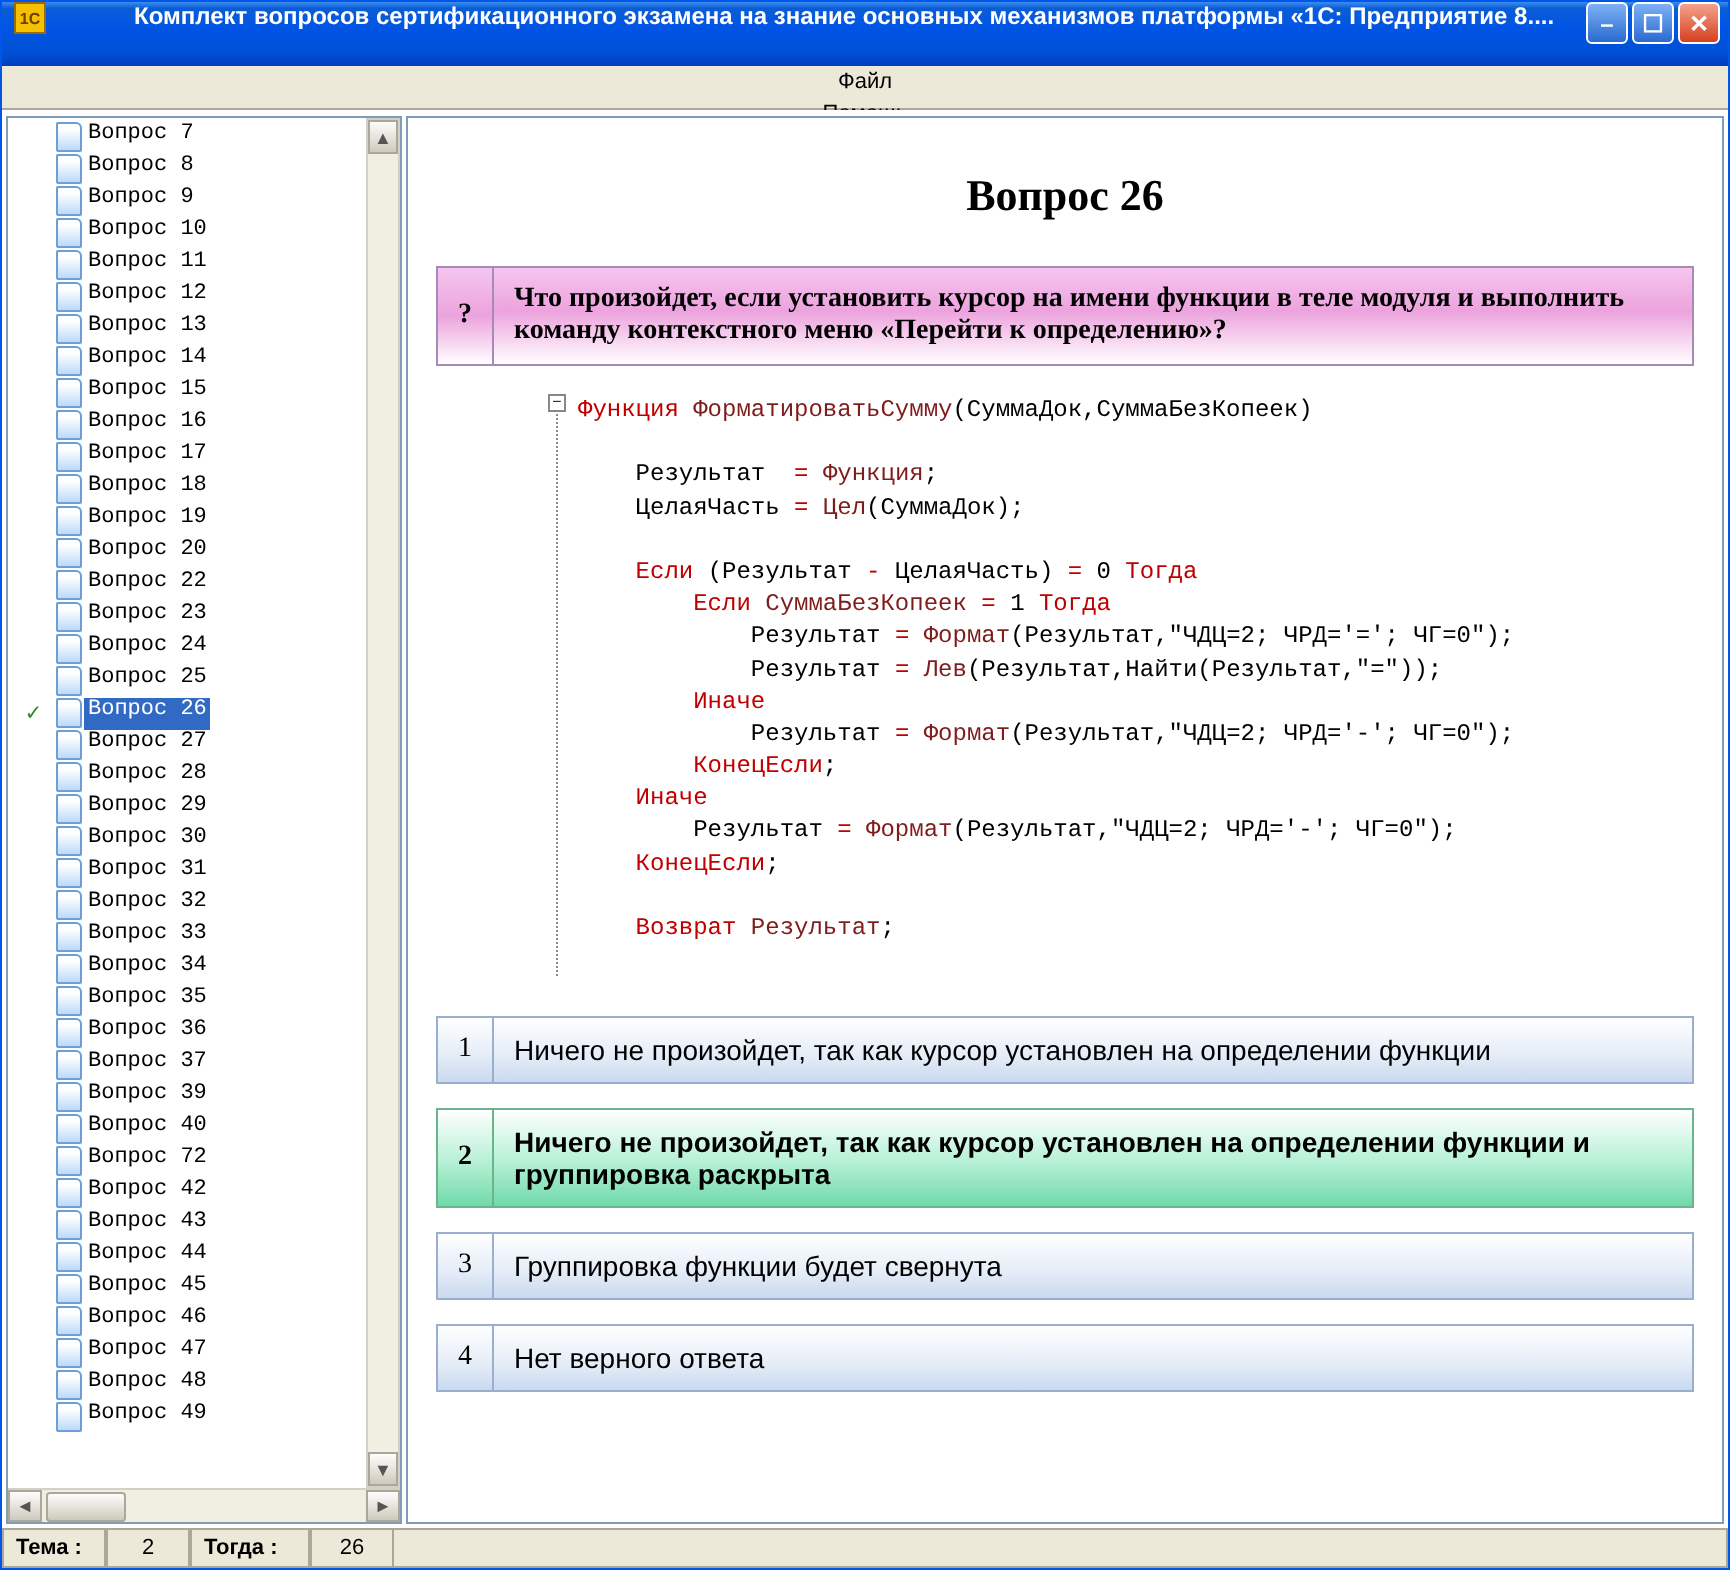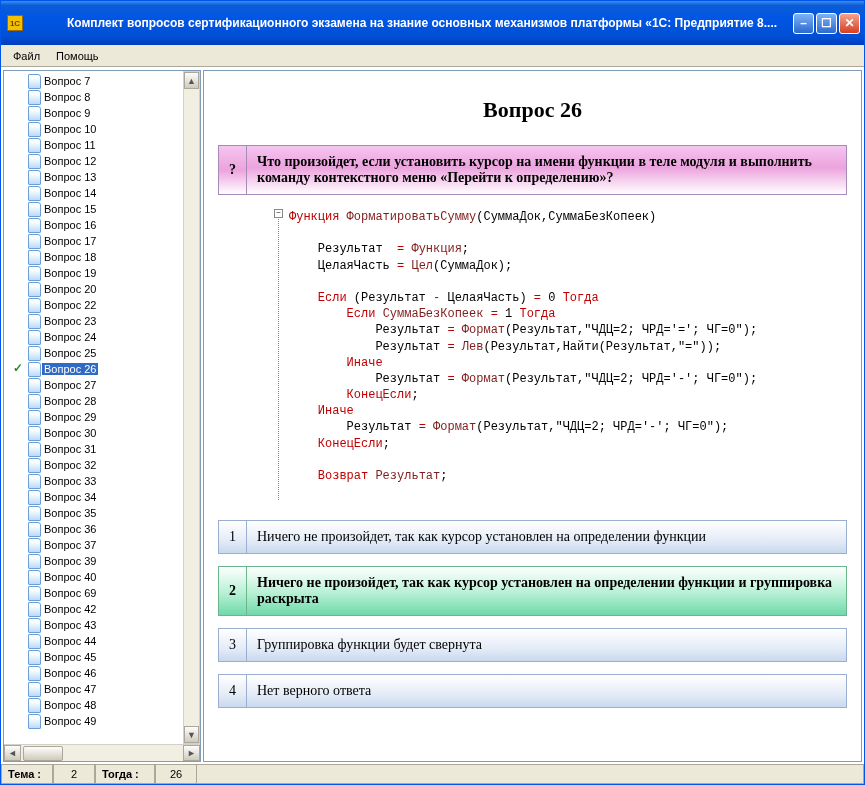--- a/index.html
+++ b/index.html
@@ -12,24 +12,24 @@
   overflow: hidden;
 }
 .window {
   width: 865px;
   height: 785px;
   border: 1px solid #0055ea;
   display: flex;
   flex-direction: column;
 }
 .titlebar {
-  height: 44px;
+  height: 32px;
   background: linear-gradient(to bottom, #3b8df0 0%, #0b5dd5 10%, #0055e5 40%, #0050d5 80%, #003dbf 100%);
   display: flex;
-  align-items: center;
+  align-items: flex-start;
   padding: 0 2px;
   color: #fff;
 }
 .titlebar-icon {
   width: 16px; height: 16px;
   background: #f5c000;
   border: 1px solid #9a6b00;
   margin: 0 4px;
   font-size: 8px;
   display: flex; align-items: center; justify-content: center;
@@ -63,20 +63,21 @@
 .win-btn.close {
   background: linear-gradient(to bottom, #f5a28d, #d54020);
 }
 .menubar {
   height: 22px;
   background: #ece9d8;
   display: flex;
   align-items: center;
   padding: 0 4px;
   border-bottom: 1px solid #aca899;
+  flex-direction: column;
 }
 .menu-item {
   padding: 2px 8px;
   cursor: pointer;
 }
 .client {
   flex: 1;
   display: flex;
   background: #fff;
   overflow: hidden;
@@ -91,26 +92,26 @@
   background: #fff;
 }
 .tree {
   flex: 1;
   overflow: hidden;
   position: relative;
   padding: 2px 0;
 }
 .tree-item {
   display: flex;
-  align-items: center;
   height: 16px;
   padding-left: 38px;
   white-space: nowrap;
   cursor: pointer;
   position: relative;
+  font-family: Liberation Mono, monospace;
 }
 .tree-item::before {
   content: "";
   position: absolute;
   left: 24px;
   width: 11px; height: 13px;
   background: linear-gradient(to bottom, #fff 20%, #bcdafb 100%);
   border: 1px solid #6a9fd8;
   border-radius: 1px 3px 1px 1px;
 }
@@ -240,21 +241,21 @@
   width: 28px;
   border-right: 1px solid #9aaed0;
   display: flex; align-items: center; justify-content: center;
   font-family: "Times New Roman", serif;
   font-size: 14px;
 }
 .answer.correct .ans-num { border-right-color: #6ab58a; font-weight: bold; }
 .ans-text {
   flex: 1;
   padding: 8px 10px;
-  font-family: Liberation Serif, serif;
+  font-family: Liberation Sans, sans-serif;
   font-size: 14px;
 }
 .answer.correct .ans-text { font-weight: bold; }
 .statusbar {
   height: 20px;
   background: #ece9d8;
   border-top: 1px solid #aca899;
   display: flex;
   align-items: stretch;
   font-size: 11px;
@@ -384,21 +385,21 @@
             <div class="tree-item">
               <span class="tree-label">Вопрос 37</span>
             </div>
             <div class="tree-item">
               <span class="tree-label">Вопрос 39</span>
             </div>
             <div class="tree-item">
               <span class="tree-label">Вопрос 40</span>
             </div>
             <div class="tree-item">
-              <span class="tree-label">Вопрос 69</span>
+              <span class="tree-label">Вопрос 72</span>
             </div>
             <div class="tree-item">
               <span class="tree-label">Вопрос 42</span>
             </div>
             <div class="tree-item">
               <span class="tree-label">Вопрос 43</span>
             </div>
             <div class="tree-item">
               <span class="tree-label">Вопрос 44</span>
             </div>

